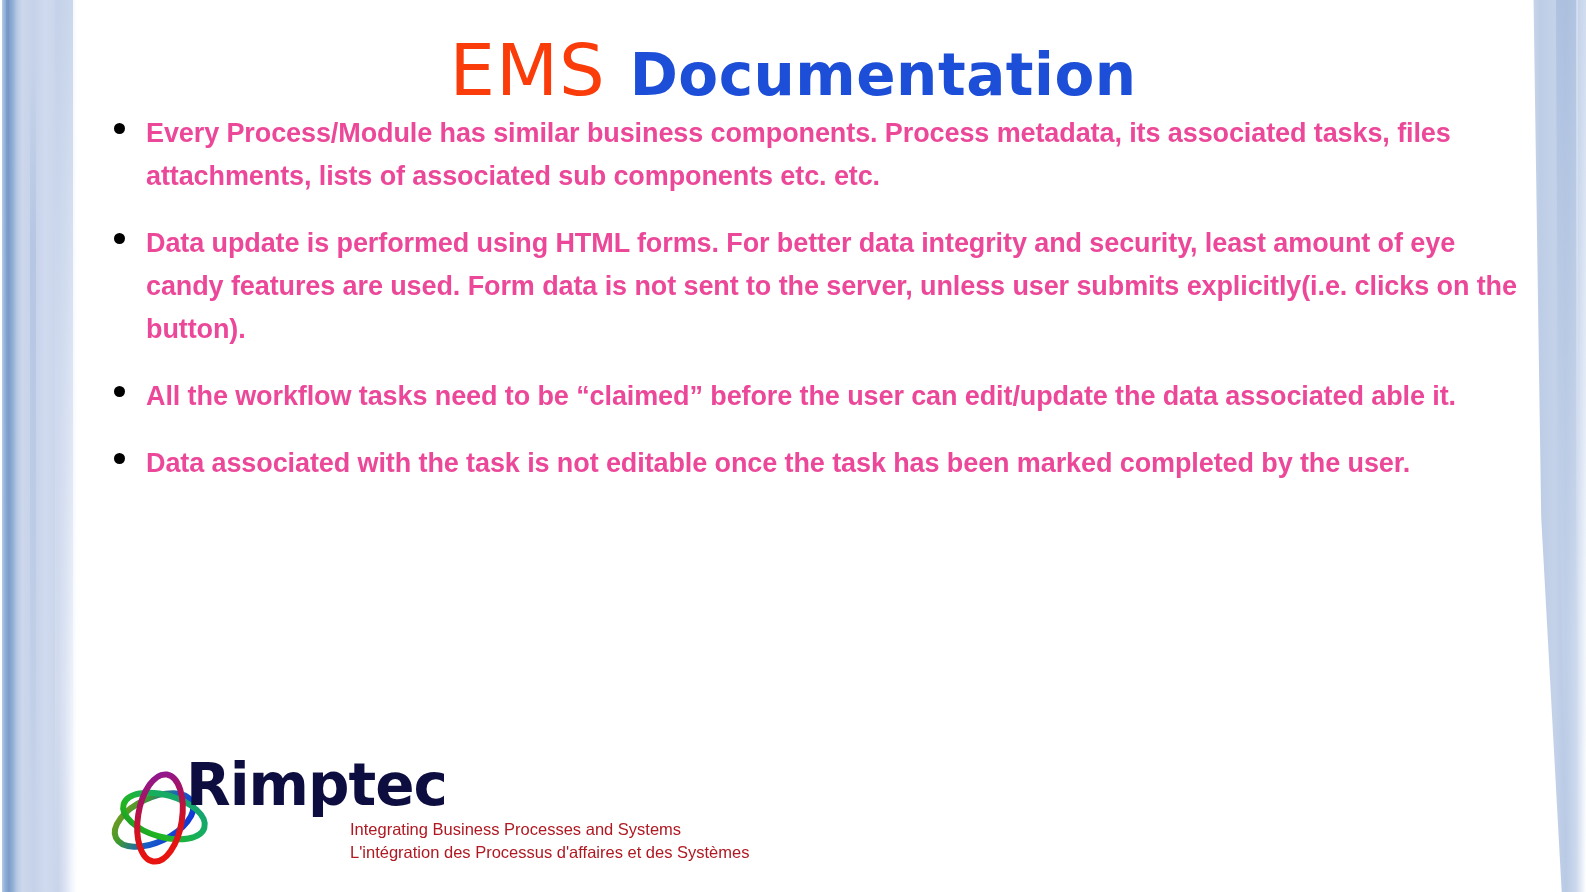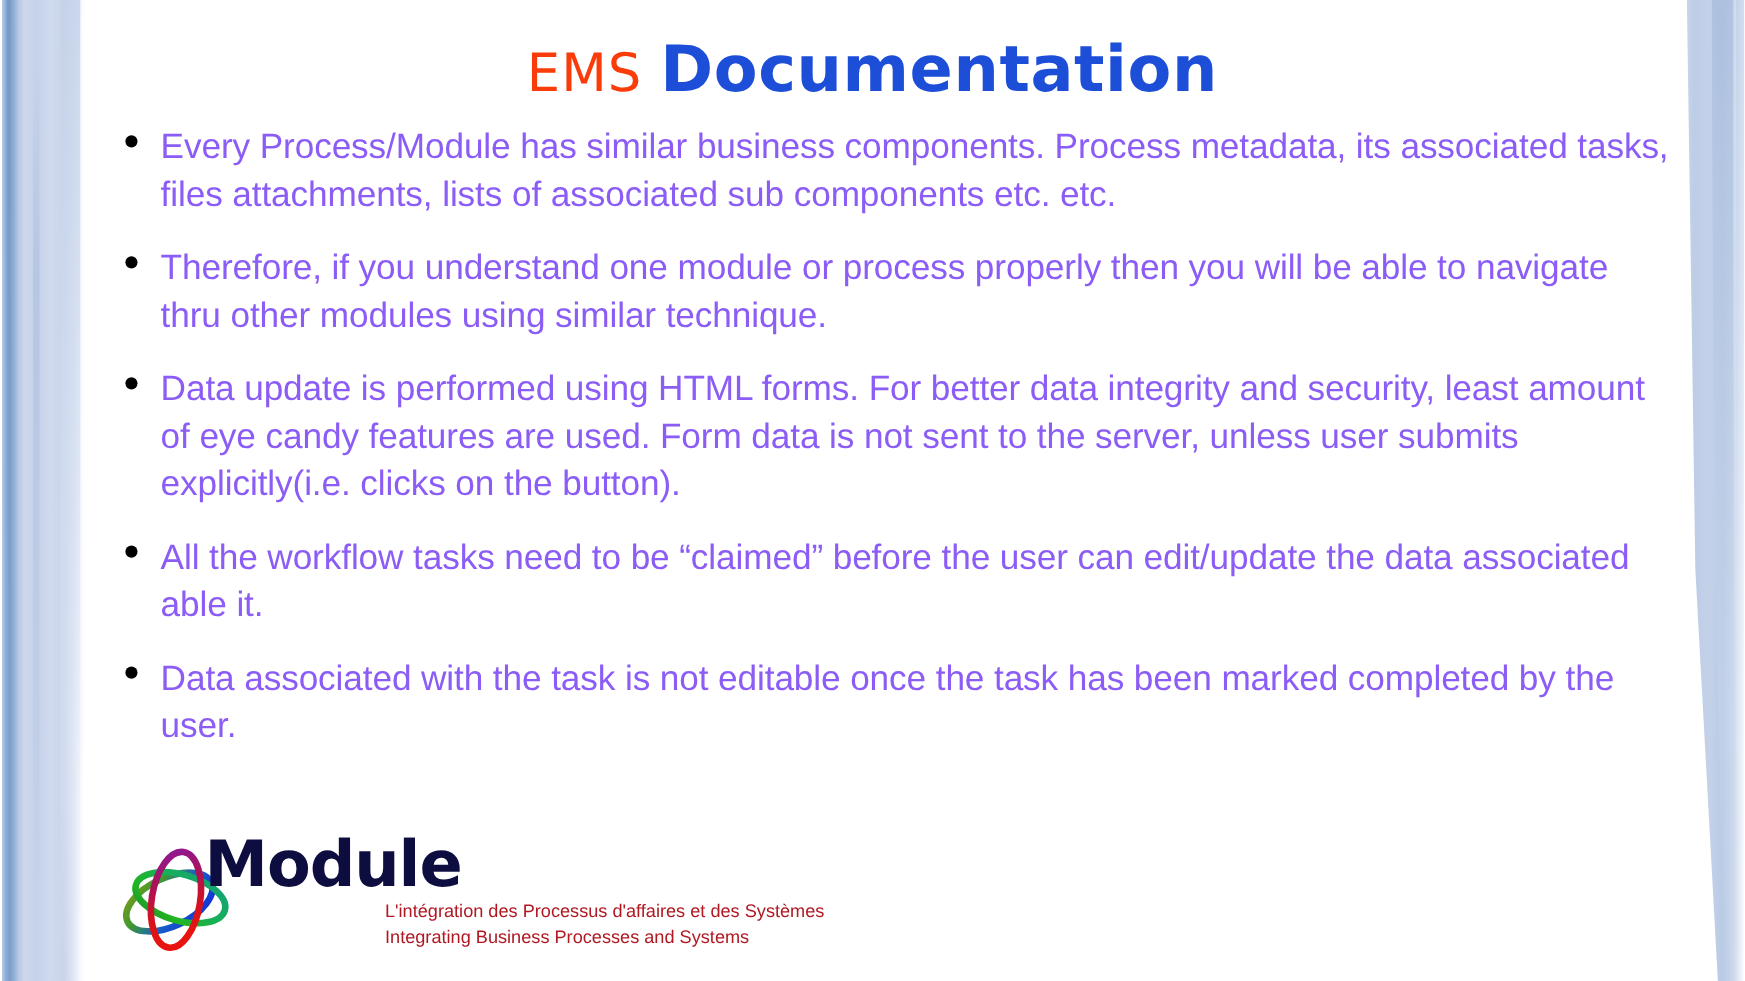--- a/index.html
+++ b/index.html
@@ -100,21 +100,21 @@
   #title {
     position: absolute;
     left: 0; right: 0;
     top: 34px;
     text-align: center;
     line-height: 1;
     white-space: nowrap;
   }
   #title .t-light {
     font-family: "DejaVu Sans", sans-serif;
-    font-size: 48px;
+    font-size: 72px;
     font-weight: 400;
     letter-spacing: 1px;
     color: #fa3c0a;
   }
   #title .t-bold {
     font-family: "DejaVu Sans", sans-serif;
     font-size: 58px;
     font-weight: 700;
     letter-spacing: 0.5px;
     color: #1d4ed8;
@@ -137,24 +137,24 @@
     position: absolute;
     left: 10px;
     top: 11px;
     width: 11px;
     height: 11px;
     border-radius: 50%;
     background: #000000;
   }
   .bullet-text {
     font-family: "Liberation Sans", sans-serif;
-    font-size: 32px;
-    font-weight: 400;
+    font-size: 27px;
+    font-weight: 700;
     line-height: 43px;
-    color: #8b5cf6;
+    color: #ec4899;
     letter-spacing: -0.1px;
     text-rendering: optimizeLegibility;
   }
 
   
   #logo {
     position: absolute;
     left: 108px;
     top: 756px;
     width: 700px;
@@ -207,24 +207,20 @@
 
   <div id="title"><span class="t-light">EMS</span><span class="t-light">&nbsp;</span><span class="t-bold">Documentation</span></div>
 
   <div id="bullets">
 
     <div class="bullet-row">
       <span class="bullet-dot"></span>
       <div class="bullet-text">Every Process/Module has similar business components. Process metadata, its associated tasks, files attachments, lists of associated sub components etc. etc.</div>
     </div>
 
-    <div class="bullet-row">
-      <span class="bullet-dot"></span>
-      <div class="bullet-text">Therefore, if you understand one module or process properly then you will be able to navigate thru other modules using similar technique.</div>
-    </div>
 
     <div class="bullet-row">
       <span class="bullet-dot"></span>
       <div class="bullet-text">Data update is performed using HTML forms. For better data integrity and security, least amount of eye candy features are used. Form data is not sent to the server, unless user submits explicitly(i.e.  clicks on the button).</div>
     </div>
 
     <div class="bullet-row">
       <span class="bullet-dot"></span>
       <div class="bullet-text">All the workflow tasks need to be “claimed” before the user can edit/update the data associated able it.</div>
     </div>
@@ -261,22 +257,22 @@
           </linearGradient>
         </defs>
         <g fill="none" stroke-width="6">
           <ellipse cx="46" cy="60" rx="42" ry="22" transform="rotate(-25 46 60)" stroke="url(#gDiagA)"></ellipse>
           <ellipse cx="56" cy="56" rx="42" ry="21" transform="rotate(16 56 56)" stroke="url(#gDiagB)"></ellipse>
           <ellipse cx="52" cy="58" rx="22" ry="44" transform="rotate(9 52 58)" stroke="url(#gVert)"></ellipse>
         </g>
       </svg>
     </div>
 
-    <div id="logo-word">Module</div>
+    <div id="logo-word">Rimptec</div>
 
     <div id="logo-taglines">
+      <div class="tagline">Integrating Business Processes and Systems</div>
       <div class="tagline">L'intégration des Processus d'affaires et des Systèmes</div>
-      <div class="tagline">Integrating Business Processes and Systems</div>
     </div>
 
   </div>
 
 </div>
 
 </body></html>

